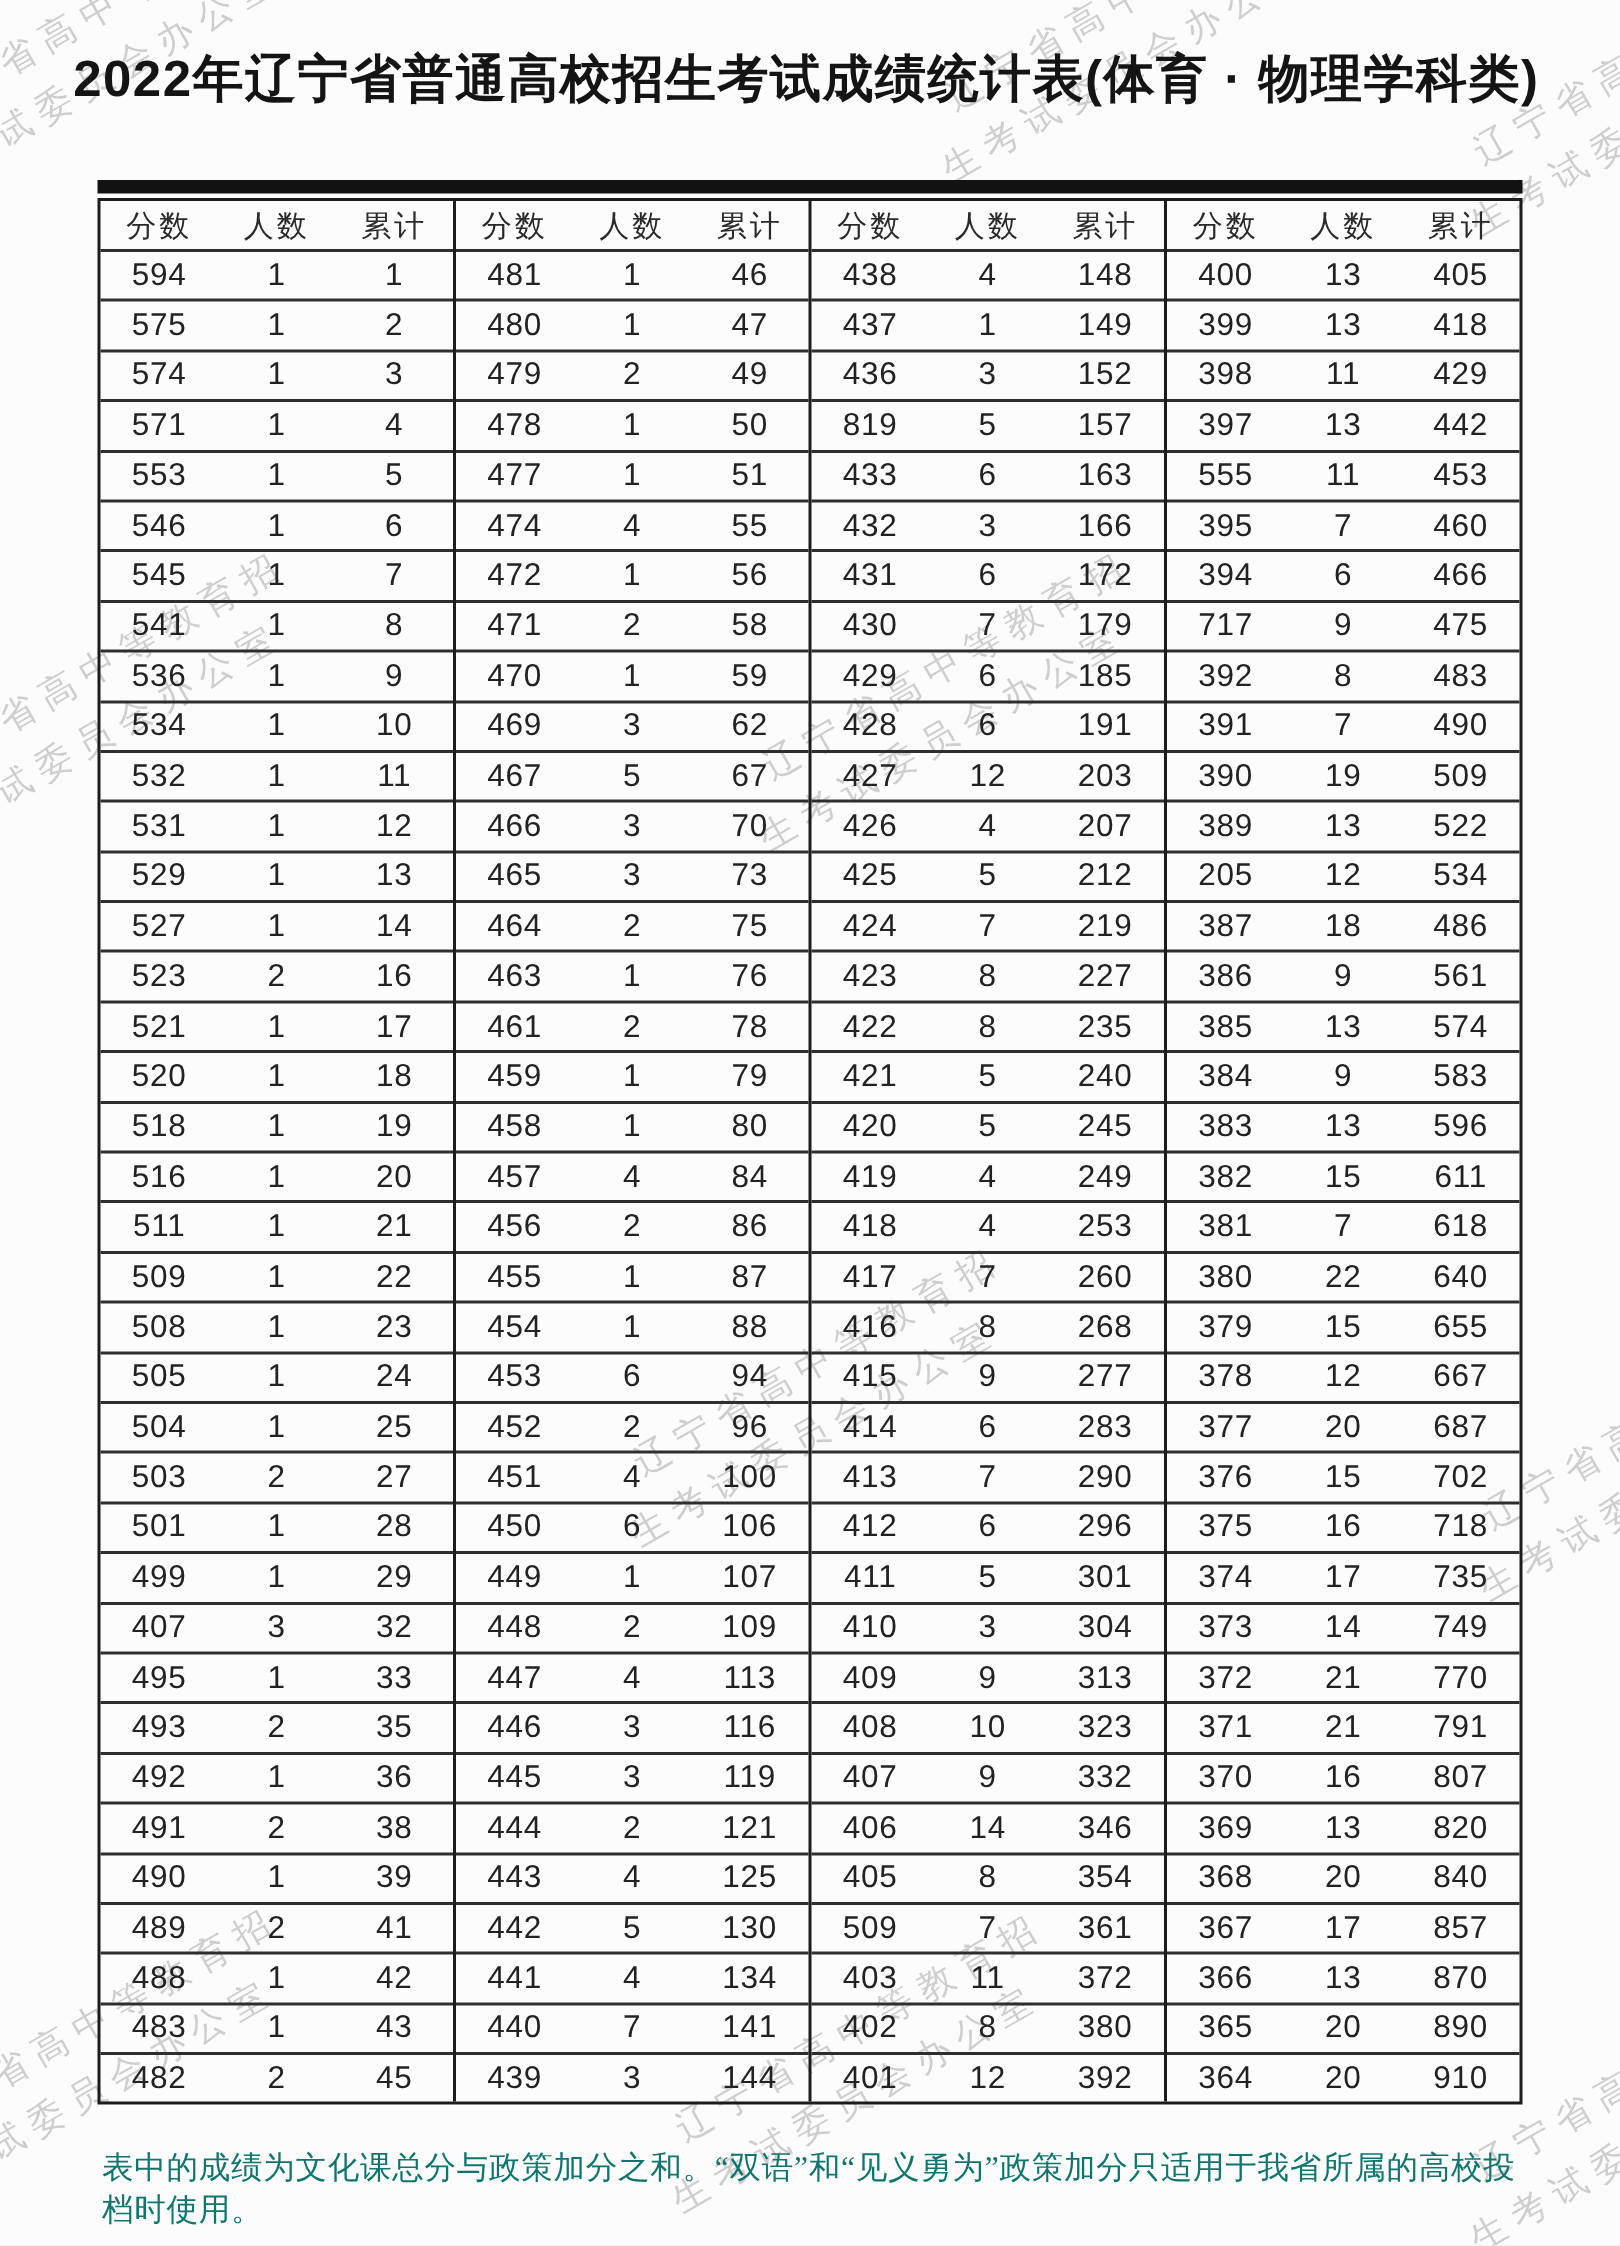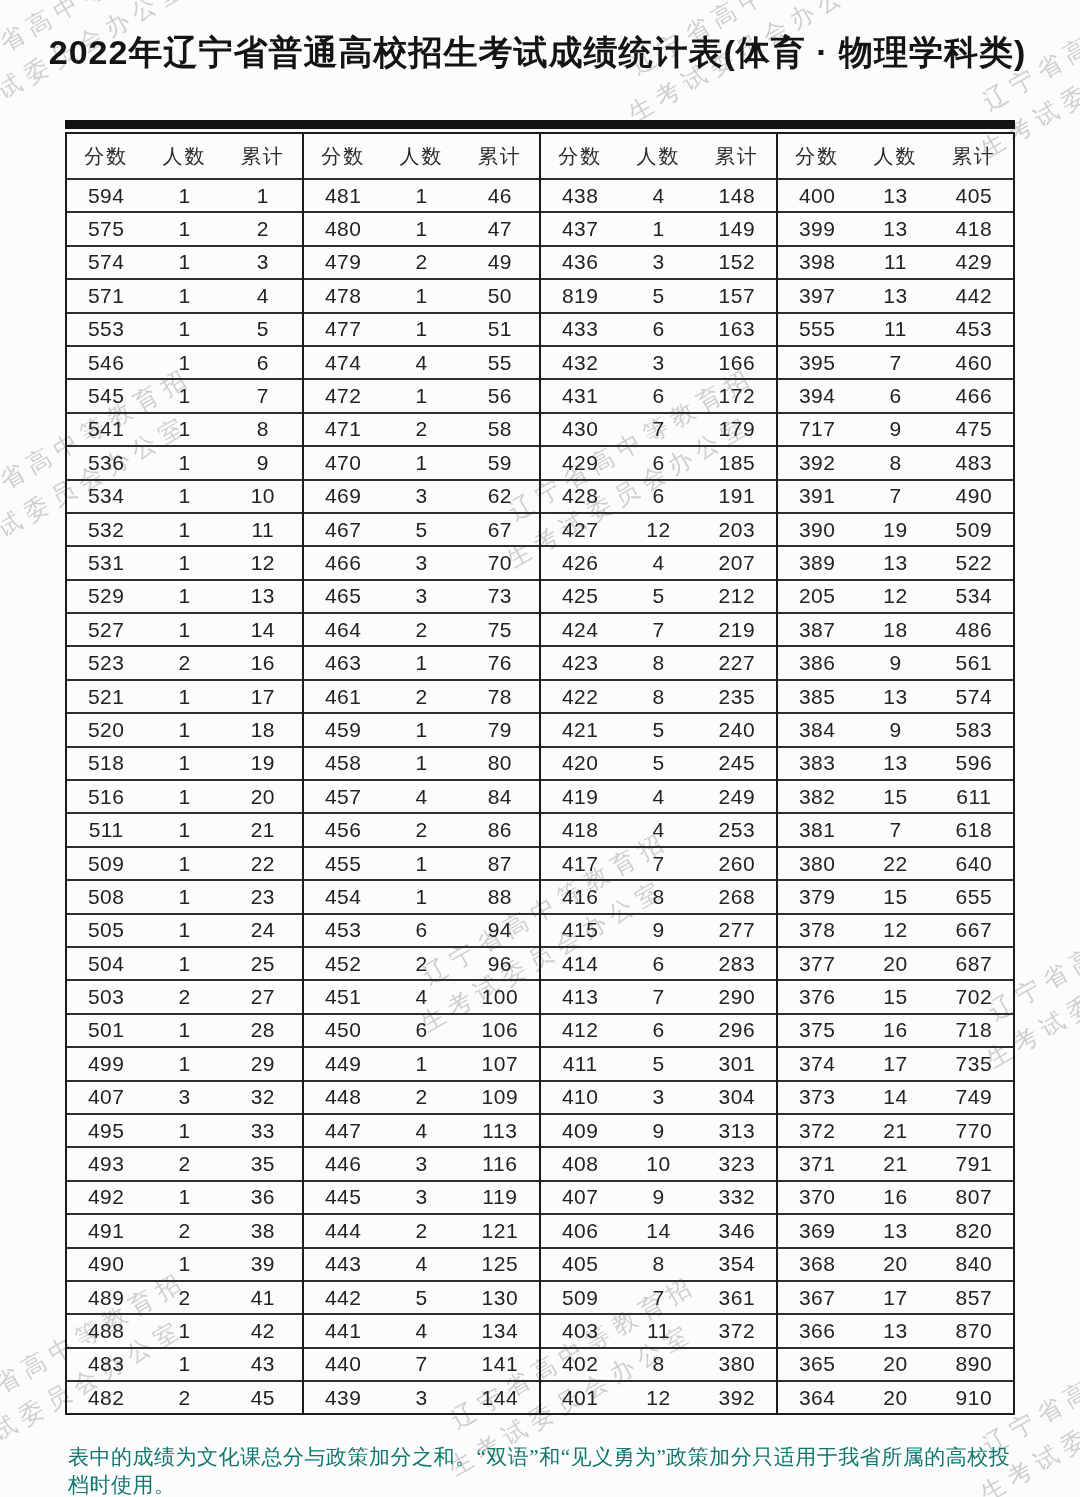--- a/index.html
+++ b/index.html
@@ -54,21 +54,21 @@
   .tgroup { flex: 1 1 0; min-width: 0; }
   .tgroup + .tgroup { border-left: 2px solid #1c1c1c; }
 
   .trow {
     display: grid;
     grid-template-columns: 1fr 1fr 1fr;
     align-items: center;
     height: 31.4px;
     border-top: 2px solid #2e2e2e;
   }
-  .trow.thead { border-top: none; height: 44px; }
+  .trow.thead { border-top: none; height: 32px; }
 
   .tcell {
     text-align: center;
     font-size: 21px;
     letter-spacing: 0.5px;
     color: #222;
     font-family: "Liberation Sans", sans-serif;
   }
   .hcell {
     font-family: "Liberation Serif", serif;

